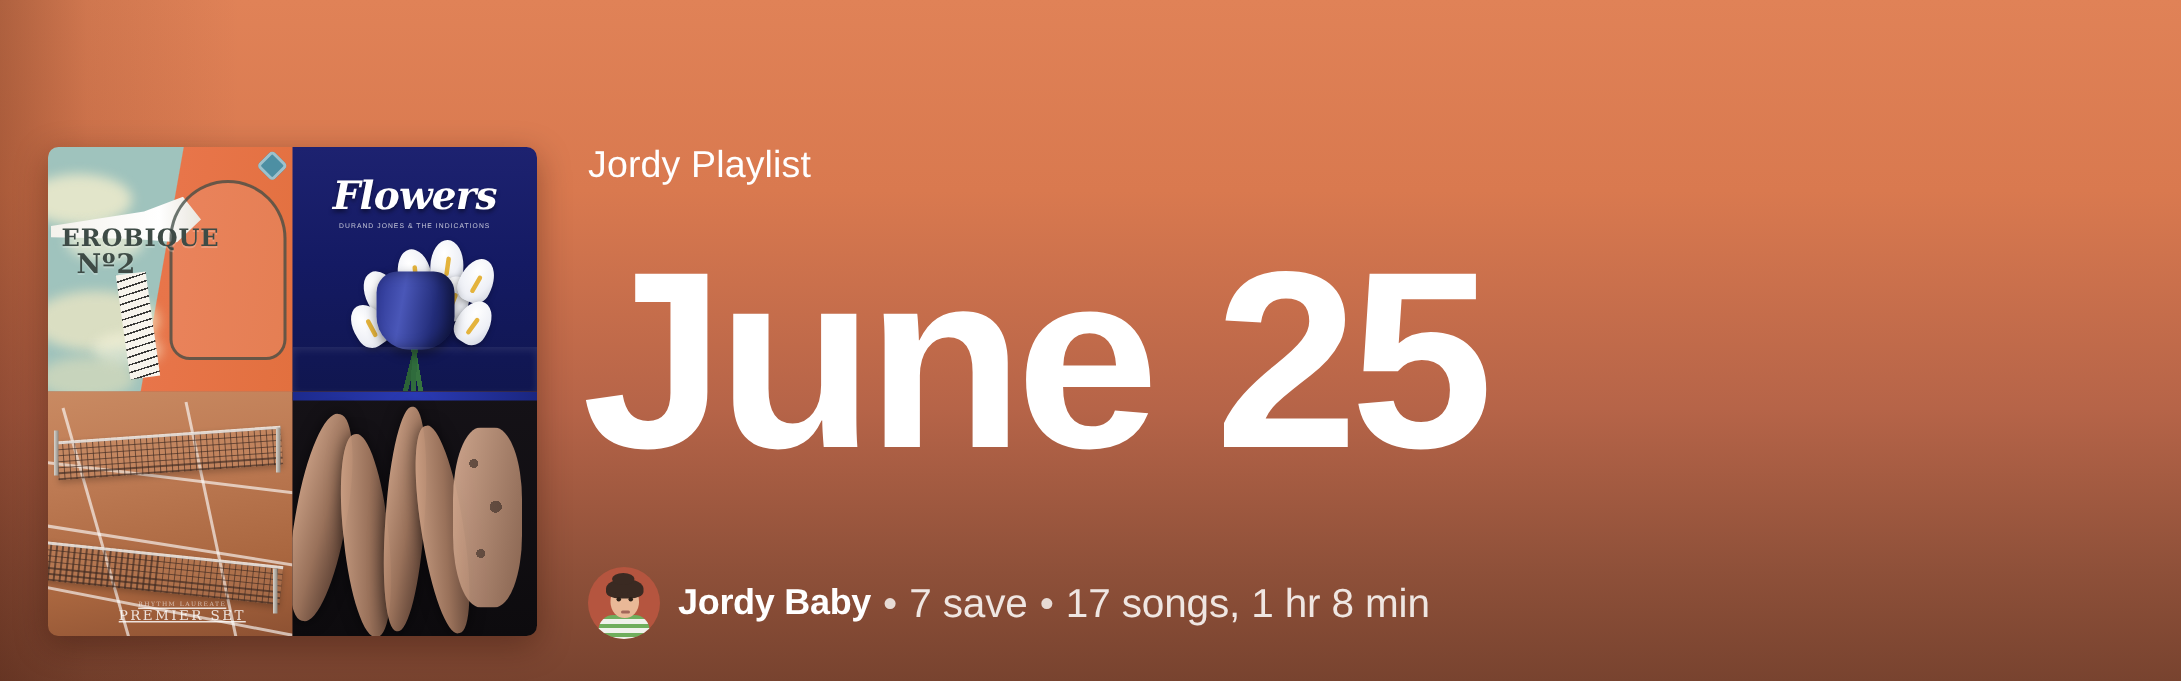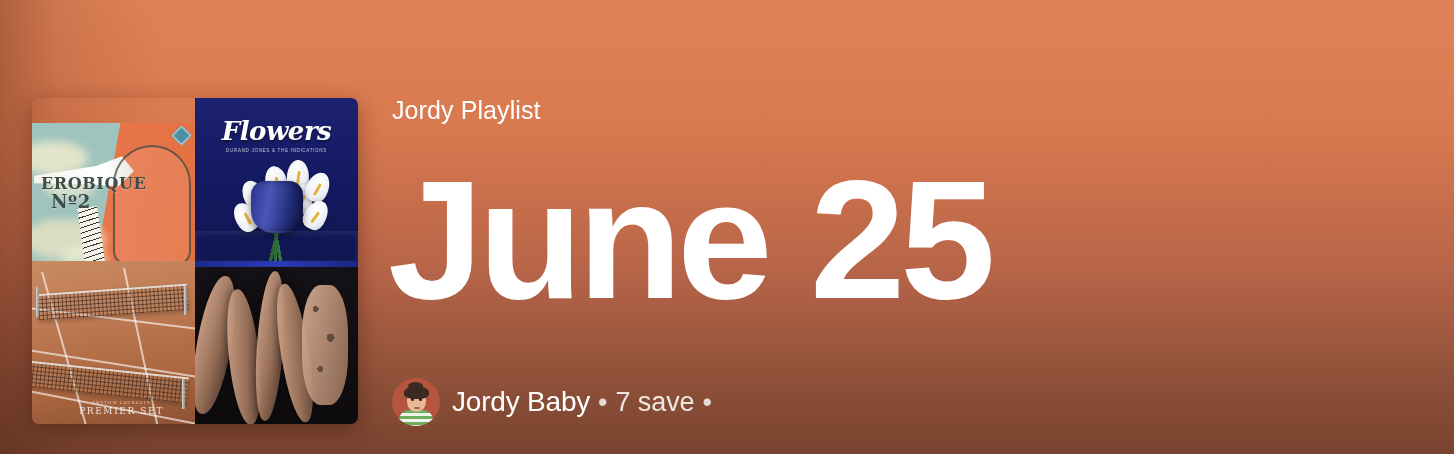--- a/index.html
+++ b/index.html
@@ -30,21 +30,20 @@
     grid-template-columns:1fr 1fr;
     grid-template-rows:1fr 1fr;
     box-shadow:0 6px 22px rgba(40,12,4,.38);
   }
   .album-tile { position:relative; overflow:hidden; }
 
   
   #album-tile-erobique {
     background:
       linear-gradient(100deg, #9fc3bd 0%, #9fc3bd 47%, #e8754a 47.4%, #e2703f 100%);
-    margin-top: 25px;
   }
   .cloud {
     position:absolute; border-radius:50%;
     background:rgba(245,238,205,.78); filter:blur(4px);
   }
   .cloud.c1 { left:-14px; top:18px;  width:70px; height:34px; }
   .cloud.c2 { left:12px;  top:50px;  width:52px; height:26px; background:rgba(248,244,216,.62); }
   .cloud.c3 { left:-10px; top:96px;  width:84px; height:40px; background:rgba(243,234,196,.7); }
   .cloud.c4 { left:30px;  top:124px; width:46px; height:22px; background:rgba(250,246,220,.55); }
   .cloud.c5 { left:-6px;  top:140px; width:64px; height:28px; background:rgba(240,230,188,.5); }
@@ -139,21 +138,21 @@
     border-top:2px solid rgba(245,240,235,.85);
     box-shadow:0 2px 4px rgba(0,0,0,.22);
   }
   .net-post {
     position:absolute; width:3px; height:30px;
     background:linear-gradient(90deg,#d9d4cd,#8e8880);
   }
   #tennis-caption {
     position:absolute; left:16px; right:0; bottom:8px; text-align:center;
     color:rgba(255,255,255,.82);
-    font-family:"DejaVu Serif", serif; font-size:9px; letter-spacing:1.6px;
+    font-family:"DejaVu Serif", serif; font-size:9px; letter-spacing:1.6px;text-decoration:underline;
   }
   #tennis-caption .sup {
     display:block; font-size:4px; letter-spacing:1px;
     color:rgba(255,255,255,.6); margin-bottom:1px;
   }
 
   
   #album-tile-limbs { background:linear-gradient(180deg,#151217 0%,#0d0b0e 100%); }
   #limbs-topbar {
     position:absolute; left:0; right:0; top:0; height:6px;
@@ -225,21 +224,21 @@
   .av-mouth {
     position:absolute; left:22px; top:29px; width:6px; height:2px;
     background:#a3675a; border-radius:2px;
   }
   .av-body {
     position:absolute; left:7px; bottom:0; width:34px; height:16px;
     border-radius:10px 10px 0 0;
     background:repeating-linear-gradient(180deg,#6fae5d 0 3px,#f0f2ec 3px 6px);
   }
   #owner-name {
-    color:#ffffff; font-size:28px; font-weight:400; letter-spacing:-.2px;
+    color:#ffffff; font-size:24px; font-weight:700; letter-spacing:-.2px;
   }
   .meta-sep {
     color:#efe6e2; font-size:27px; font-weight:400;
     padding:0 8px; opacity:.93;
   }
   .meta-text {
     color:#efe6e2; font-size:27px; font-weight:400; letter-spacing:-.1px;
   }
 </style>
 </head>
@@ -340,16 +339,17 @@
       <div class="av-brow r"></div>
       <div class="av-eye l"></div>
       <div class="av-eye r"></div>
       <div class="av-mouth"></div>
     </div>
 
     <span id="owner-name">Jordy Baby</span>
     <span class="meta-sep">•</span>
     <span class="meta-text">7 save</span>
     <span class="meta-sep">•</span>
+    <span class="meta-text">17 songs, 1 hr 8 min</span>
 
   </div>
 
 </div>
 
 </body></html>

